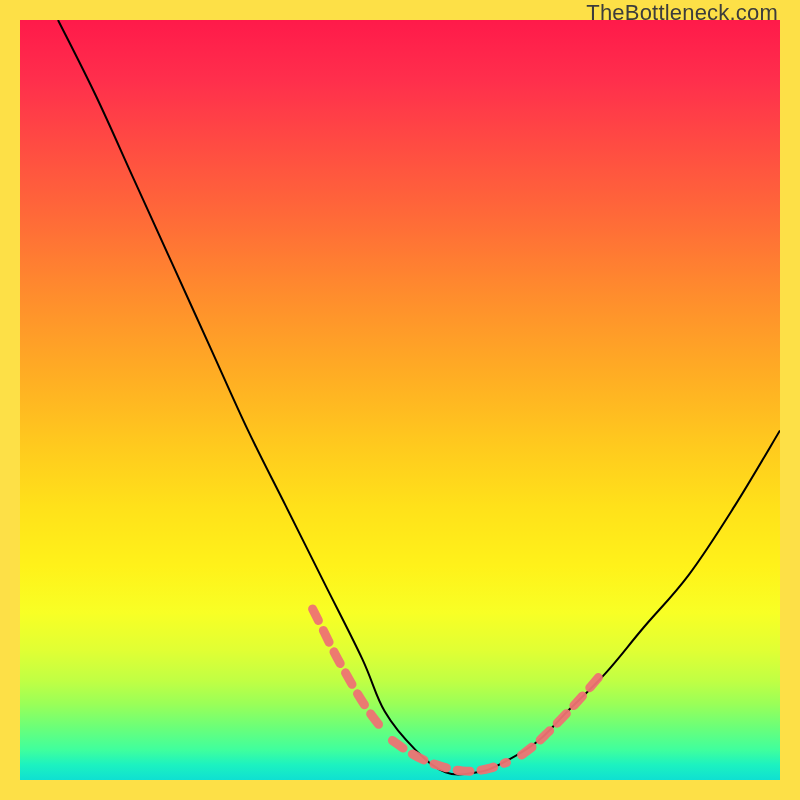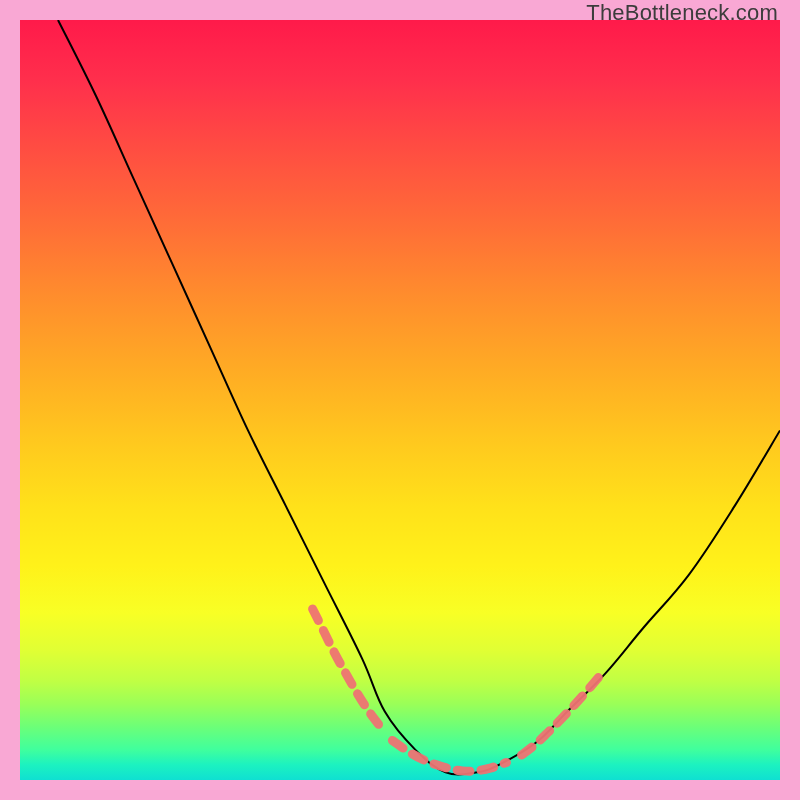--- a/index.html
+++ b/index.html
@@ -8,21 +8,21 @@
     width: 800px;
     height: 800px;
     overflow: hidden;
     background: #000;
     font-family: Arial, Helvetica, sans-serif;
   }
   .frame {
     position: relative;
     width: 800px;
     height: 800px;
-    background: #f9a8d4;
+    background: #fde047;
   }
   .plot-area {
     position: absolute;
     left: 20px;
     top: 20px;
     width: 760px;
     height: 760px;
     background: linear-gradient(to bottom,
       #ff1a4a 0%,
       #ff2f4c 8%,

